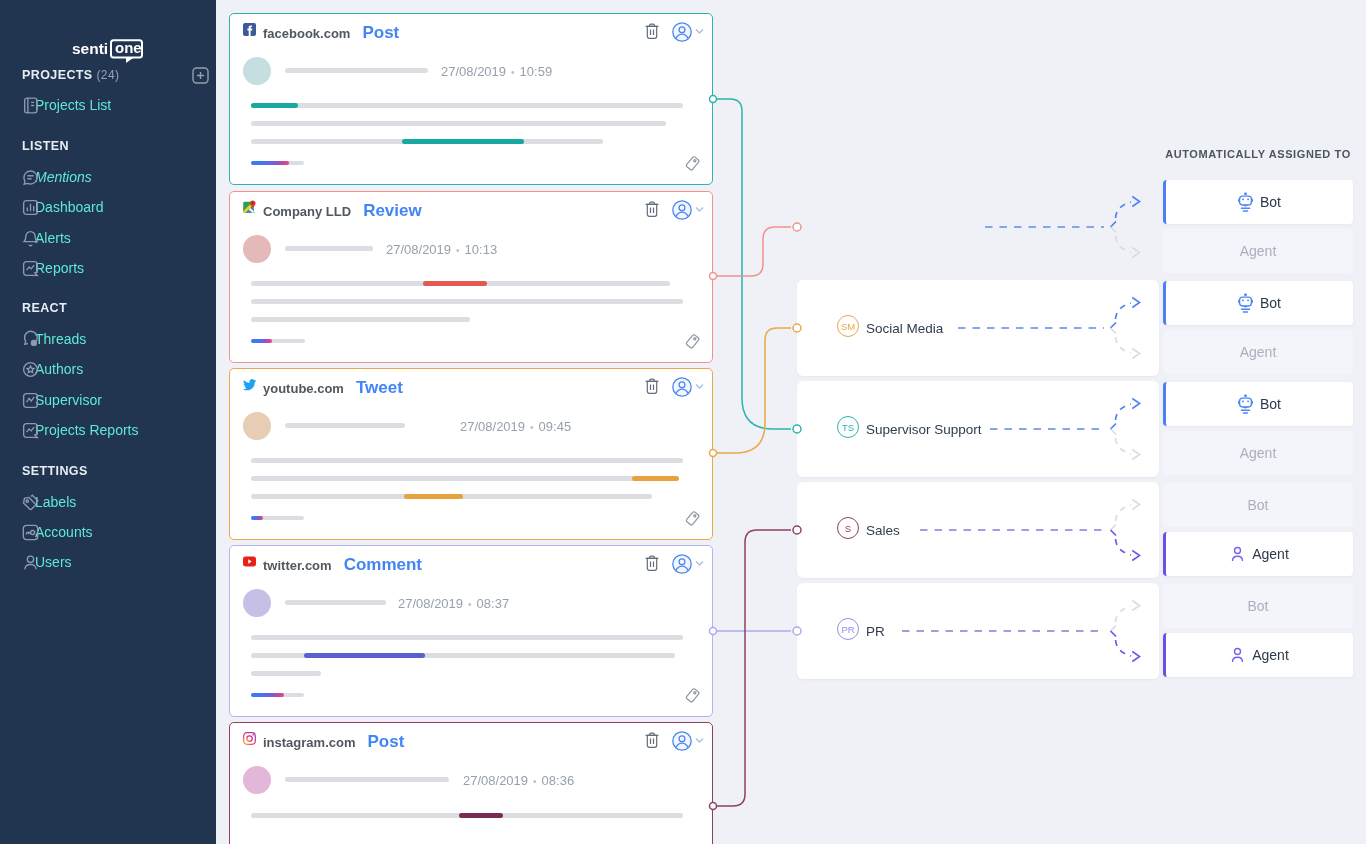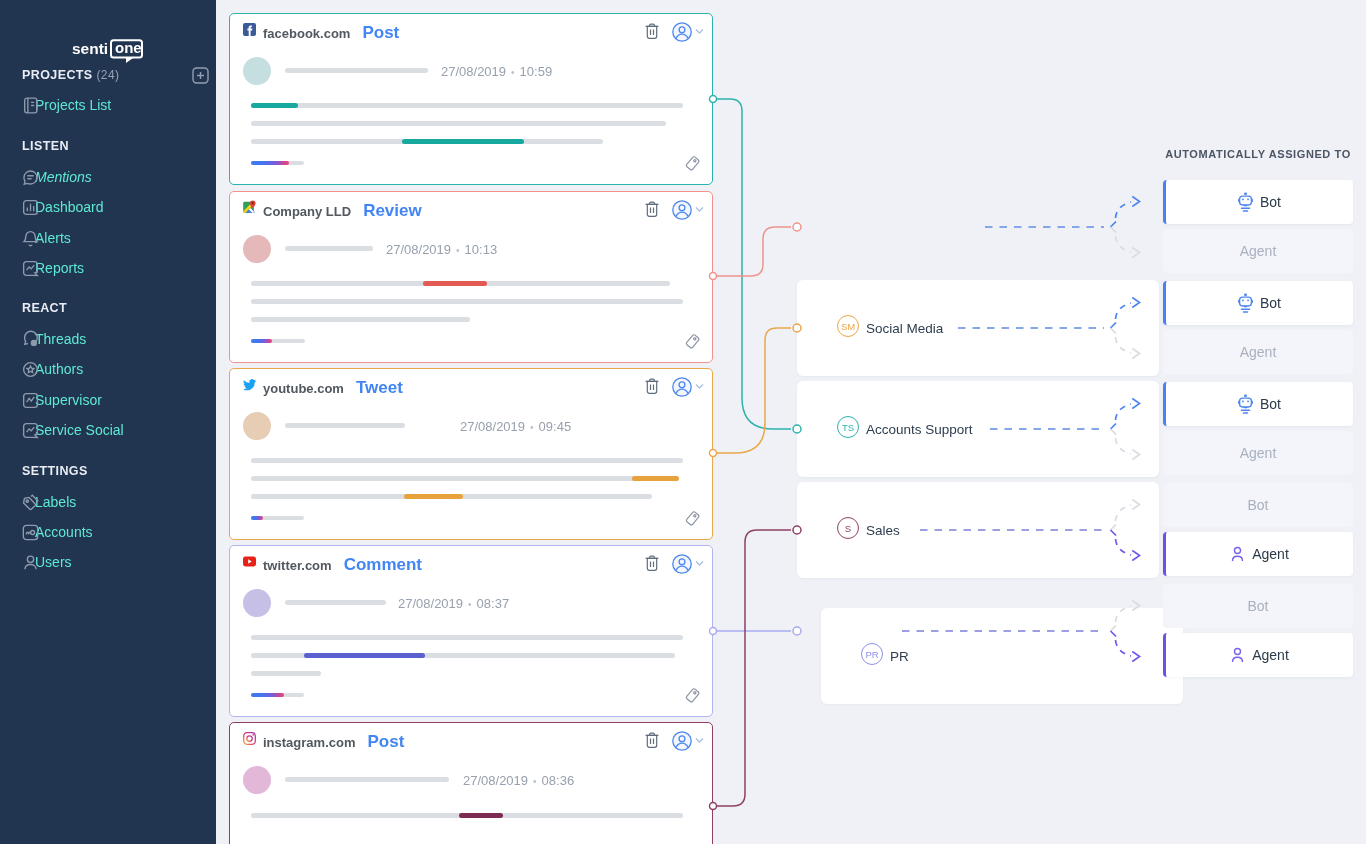--- a/index.html
+++ b/index.html
@@ -110,21 +110,21 @@
         <circle cx="9" cy="9" r="6.5"></circle>
         <path d="M9 5.8l1 2 2.2.3-1.6 1.6.4 2.2-2-1-2 1 .4-2.2L5.8 8.1 8 7.8z"></path>
       </svg>
 
   <div class="menu-t" style="top:392px;">Supervisor</div>
   <svg class="menu-i" style="top:391px;" viewBox="0 0 18 18" fill="none" stroke="#8e99ac" stroke-width="1.3">
         <rect x="2.5" y="2.5" width="13" height="13" rx="2.5"></rect>
         <path d="M5.3 10.5l2.4-3.5 2 2.5 2.8-4"></path>
       </svg>
 
-  <div class="menu-t" style="top:422px;">Service Social</div>
+  <div class="menu-t" style="top:422px;">Projects Reports</div>
   <svg class="menu-i" style="top:421px;" viewBox="0 0 18 18" fill="none" stroke="#8e99ac" stroke-width="1.3">
         <path d="M13 2.5H5A2.5 2.5 0 0 0 2.5 5v8A2.5 2.5 0 0 0 5 15.5h5l5.5 .1-2.3-2.4c1.6-.2 2.3-1 2.3-2.7V5A2.5 2.5 0 0 0 13 2.5z"></path>
         <path d="M5.3 10.5l2.4-3 2 1.8 2.8-3.5"></path>
       </svg>
 
   <div class="menu-h" style="top:464px;">SETTINGS</div>
 
   <div class="menu-t" style="top:494px;">Labels</div>
   <svg class="menu-i" style="top:493px;" viewBox="0 0 18 18" fill="none" stroke="#8e99ac" stroke-width="1.3">
         <path d="M7.6 4.2L3.3 5.1l-.9 4.3 5.8 5.8a1.3 1.3 0 0 0 1.9 0l3.2-3.2a1.3 1.3 0 0 0 0-1.9z"></path>
@@ -345,27 +345,27 @@
   <div class="sk" style="top:90px;width:432px;"></div>
       <div class="seg" style="left:229px;top:90px;width:44px;background:#7d2b53;"></div>
 </div>
 
 <div class="node" style="top:280px;">
       <div class="badge" style="color:#e9a84a;border-color:#e9a84a;">SM</div>
       <div class="nlabel">Social Media</div>
     </div>
 <div class="node" style="top:381px;">
       <div class="badge" style="color:#2db3ad;border-color:#2db3ad;">TS</div>
-      <div class="nlabel">Accounts Support</div>
+      <div class="nlabel">Supervisor Support</div>
     </div>
 <div class="node" style="top:482px;">
       <div class="badge" style="color:#8e3f66;border-color:#8e3f66;">S</div>
       <div class="nlabel">Sales</div>
     </div>
-<div class="node" style="top:608px;margin-left:24px;">
+<div class="node" style="top:583px;">
       <div class="badge" style="color:#8f92e8;border-color:#8f92e8;">PR</div>
       <div class="nlabel">PR</div>
     </div>
 
 <div id="assigned-h">AUTOMATICALLY ASSIGNED TO</div>
 
 <div class="rbox on bdr-b" style="top:180px;">
       <svg width="15" height="20" viewBox="0 0 15 20" fill="none" stroke="#4d86f2" stroke-width="1.35">
         <rect x="6" y="0.4" width="3" height="2.6" rx="1.3" fill="#4d86f2" stroke="none"></rect>
         <rect x="1.6" y="4.1" width="11.8" height="8.9" rx="2.9"></rect>

